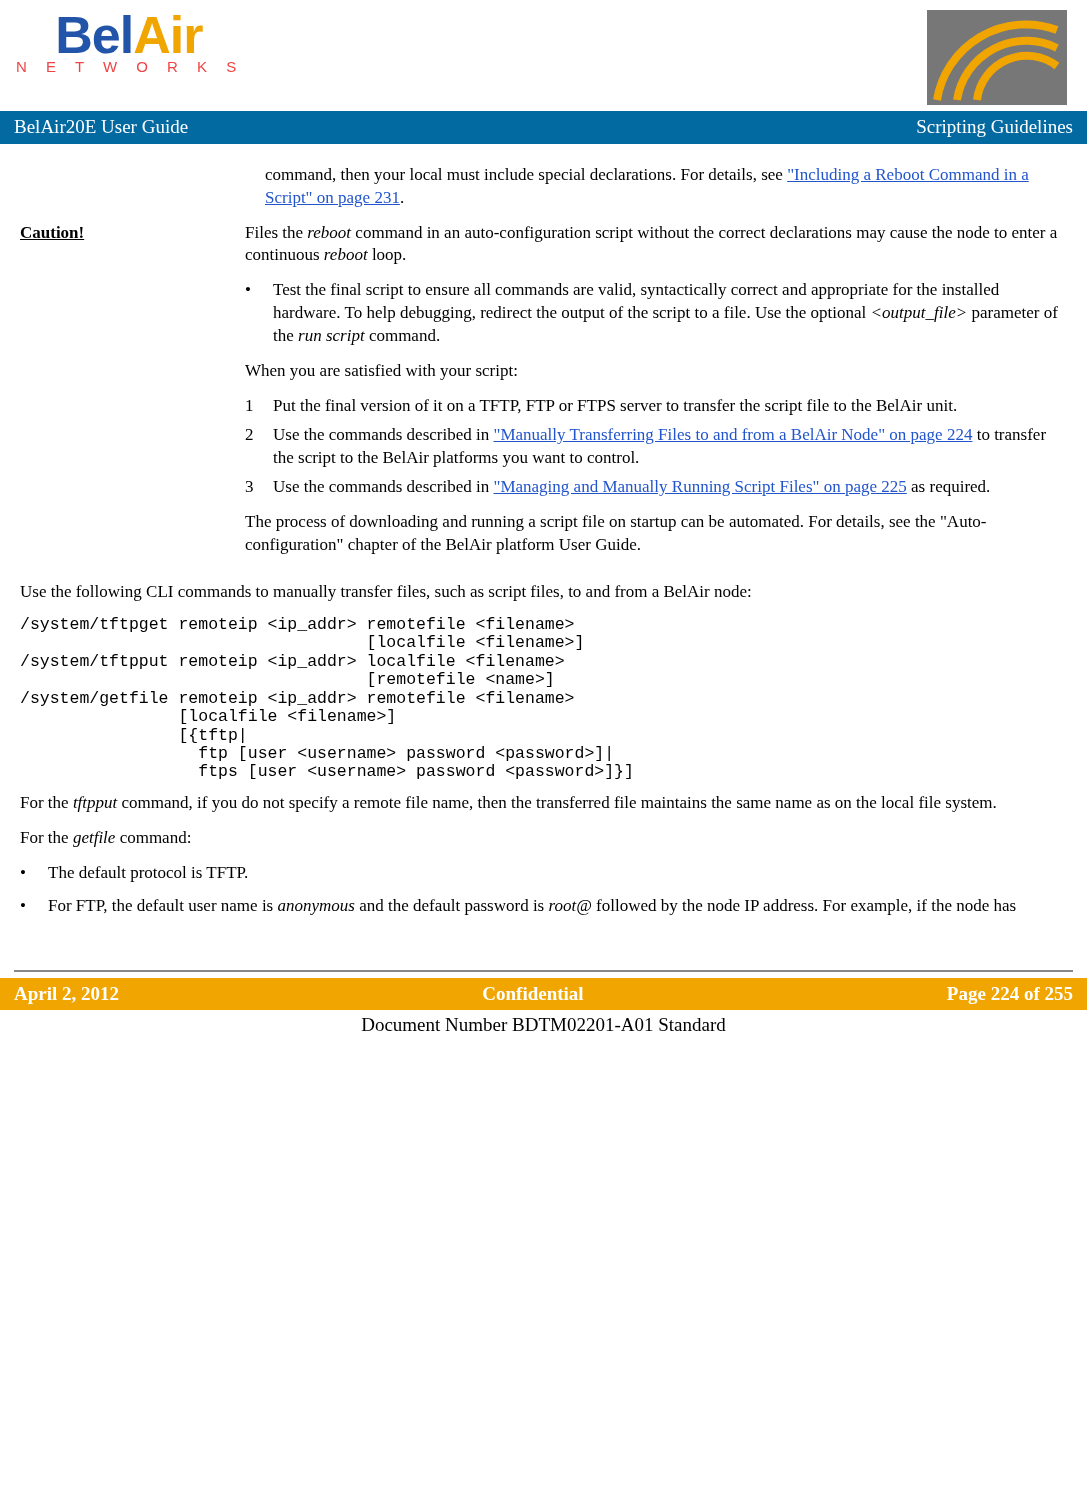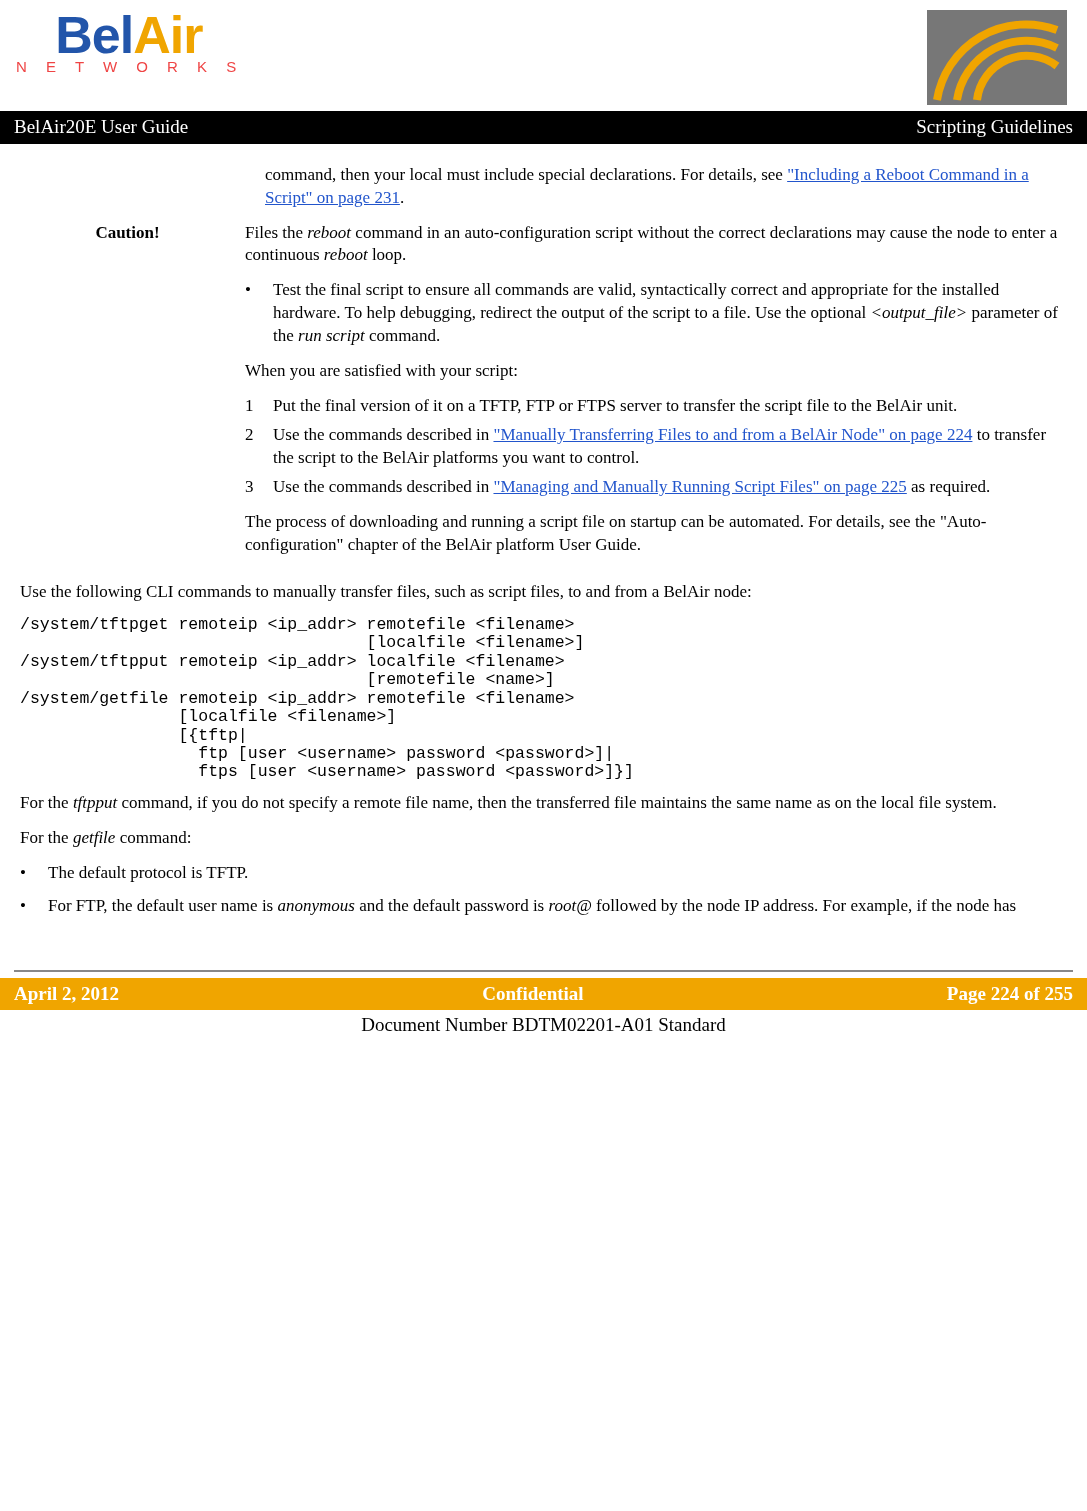--- a/index.html
+++ b/index.html
@@ -36,21 +36,21 @@
     font-family: Arial, Helvetica, sans-serif;
     font-size: 15px;
     letter-spacing: 7.5px;
     color: #ef4444;
     font-weight: 500;
     margin-top: -2px;
     margin-left: 2px;
   }
   .top-icon svg { display: block; }
   .title-bar {
-    background: #000000;
+    background: #0369a1;
     color: #fff;
     display: flex;
     justify-content: space-between;
     padding: 3px 14px 4px 14px;
     font-size: 19px;
     margin-top: 6px;
   }
   .content {
     padding: 20px 20px 10px 20px;
   }
@@ -133,21 +133,21 @@
     <span>BelAir20E User Guide</span>
     <span>Scripting Guidelines</span>
   </div>
 
   <div class="content">
     <div class="indent-main para">
       <span>command, then your local must include special declarations. For details, see </span><span class="link">"Including a Reboot Command in a Script" on page 231</span><span>.</span>
     </div>
 
     <div class="row">
-      <div class="left-col" style="text-align:center;">Caution!</div>
+      <div class="left-col" style="text-align:left;text-decoration:underline;">Caution!</div>
       <div class="right-col" style="padding-left:0;">
         <div class="para">
           <span>Files the </span><span class="italic">reboot</span><span> command in an auto-configuration script without the correct declarations may cause the node to enter a continuous </span><span class="italic">reboot</span><span> loop.</span>
         </div>
 
         <div class="bullet-list">
           <div class="bullet-item">
             <div class="bullet-mark">•</div>
             <div class="bullet-body">
               <span>Test the final script to ensure all commands are valid, syntactically correct and appropriate for the installed hardware. To help debugging, redirect the output of the script to a file. Use the optional </span><span class="italic">&lt;output_file&gt;</span><span> parameter of the </span><span class="italic">run script</span><span> command.</span>

